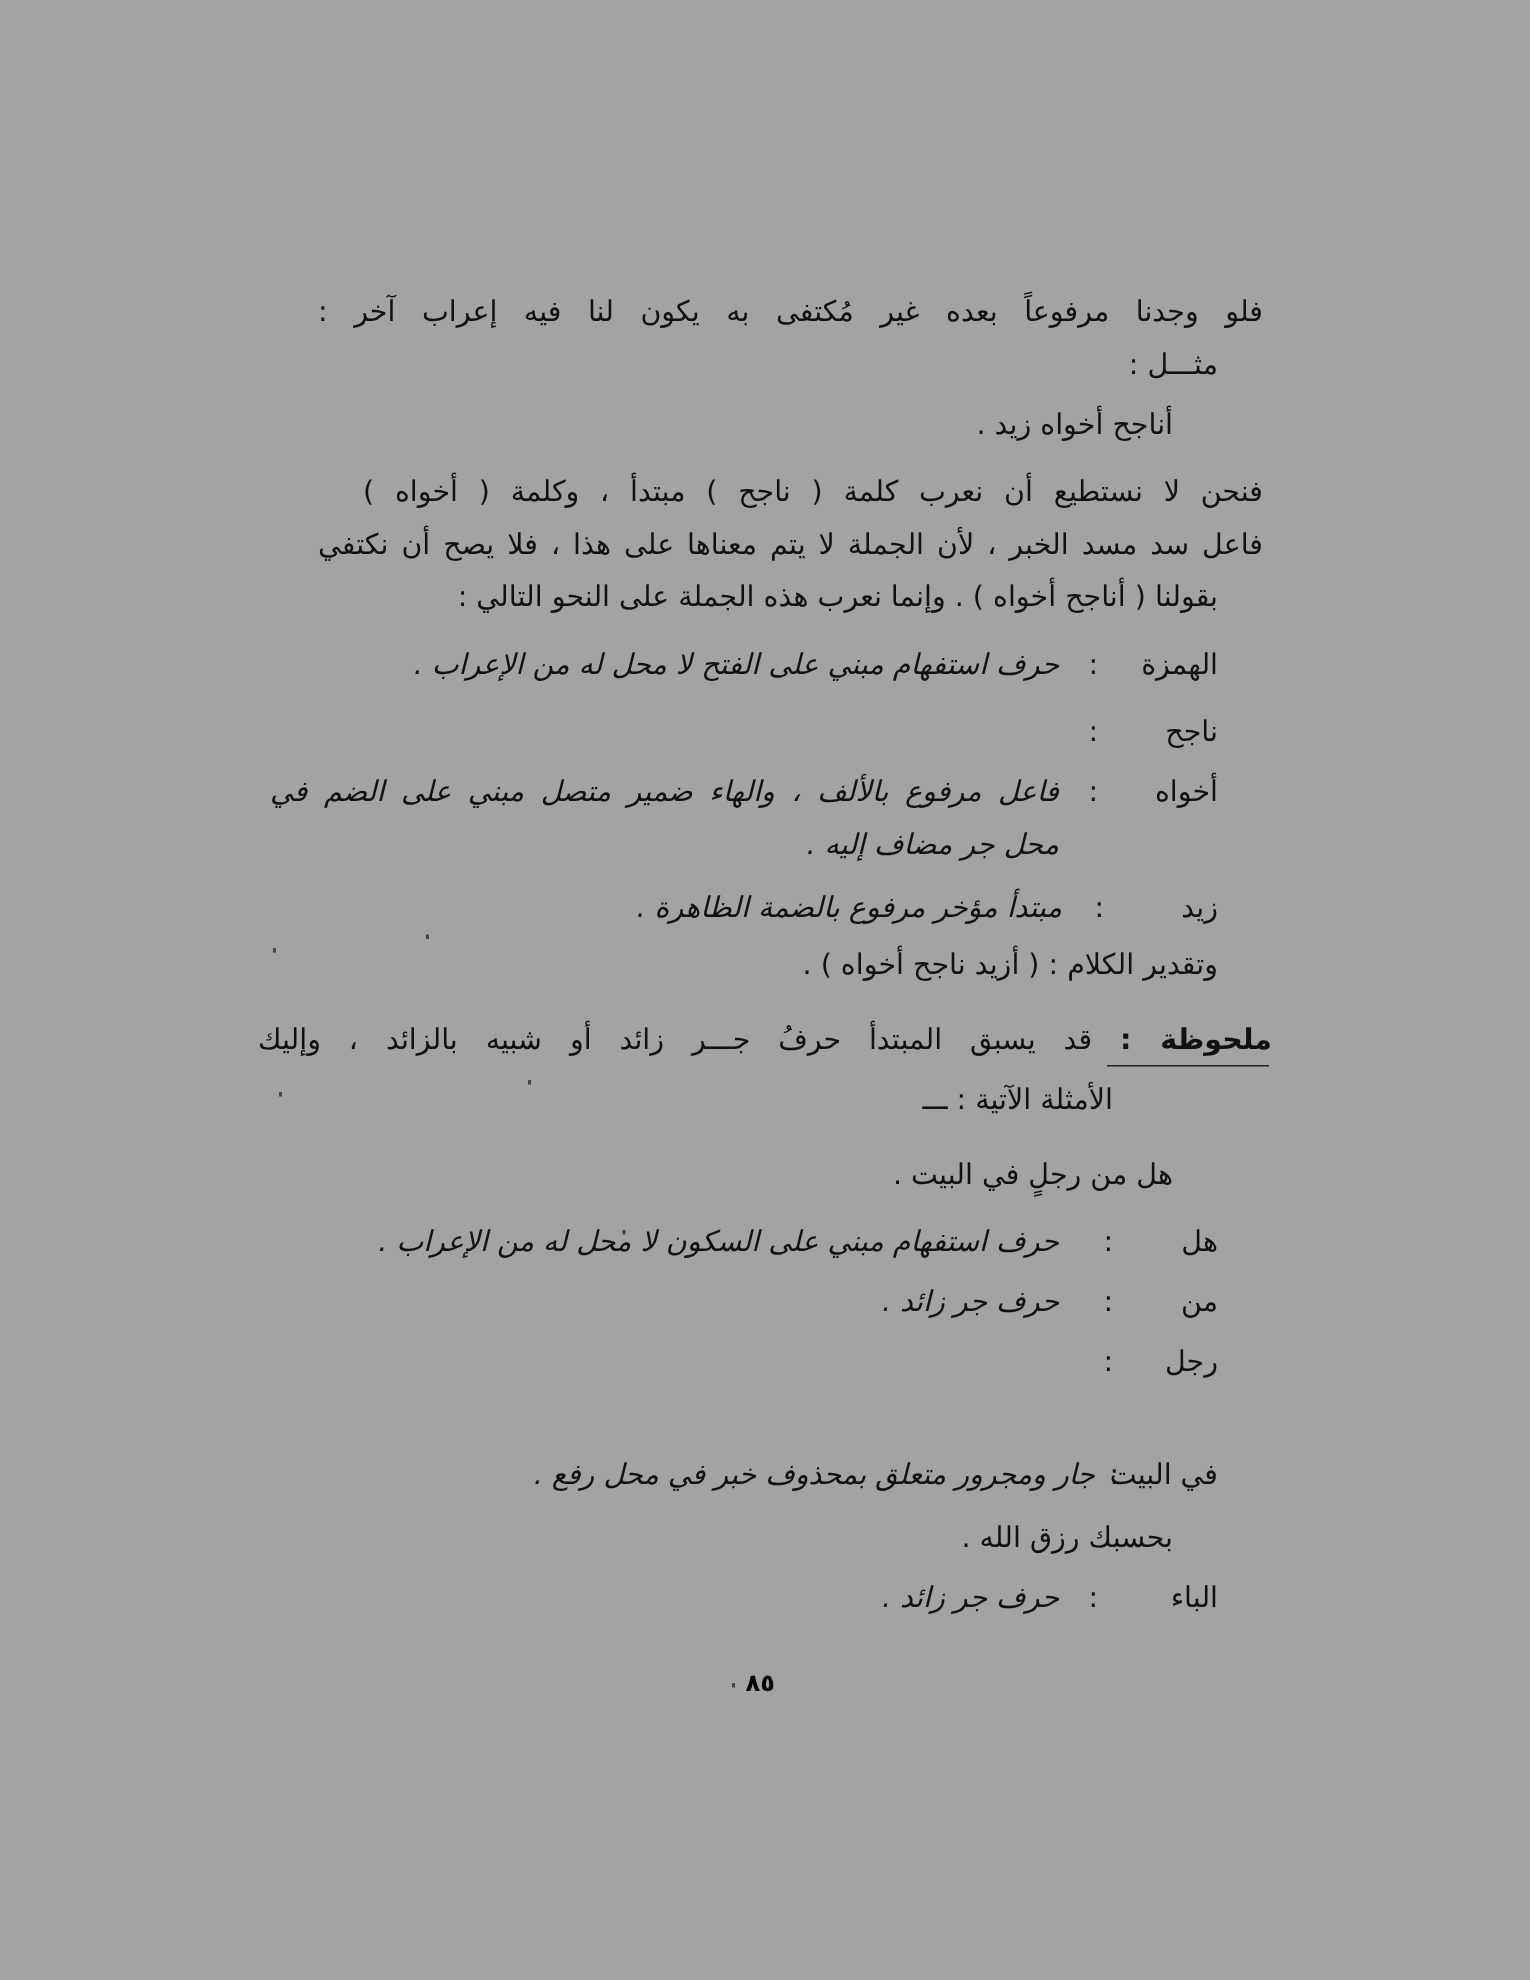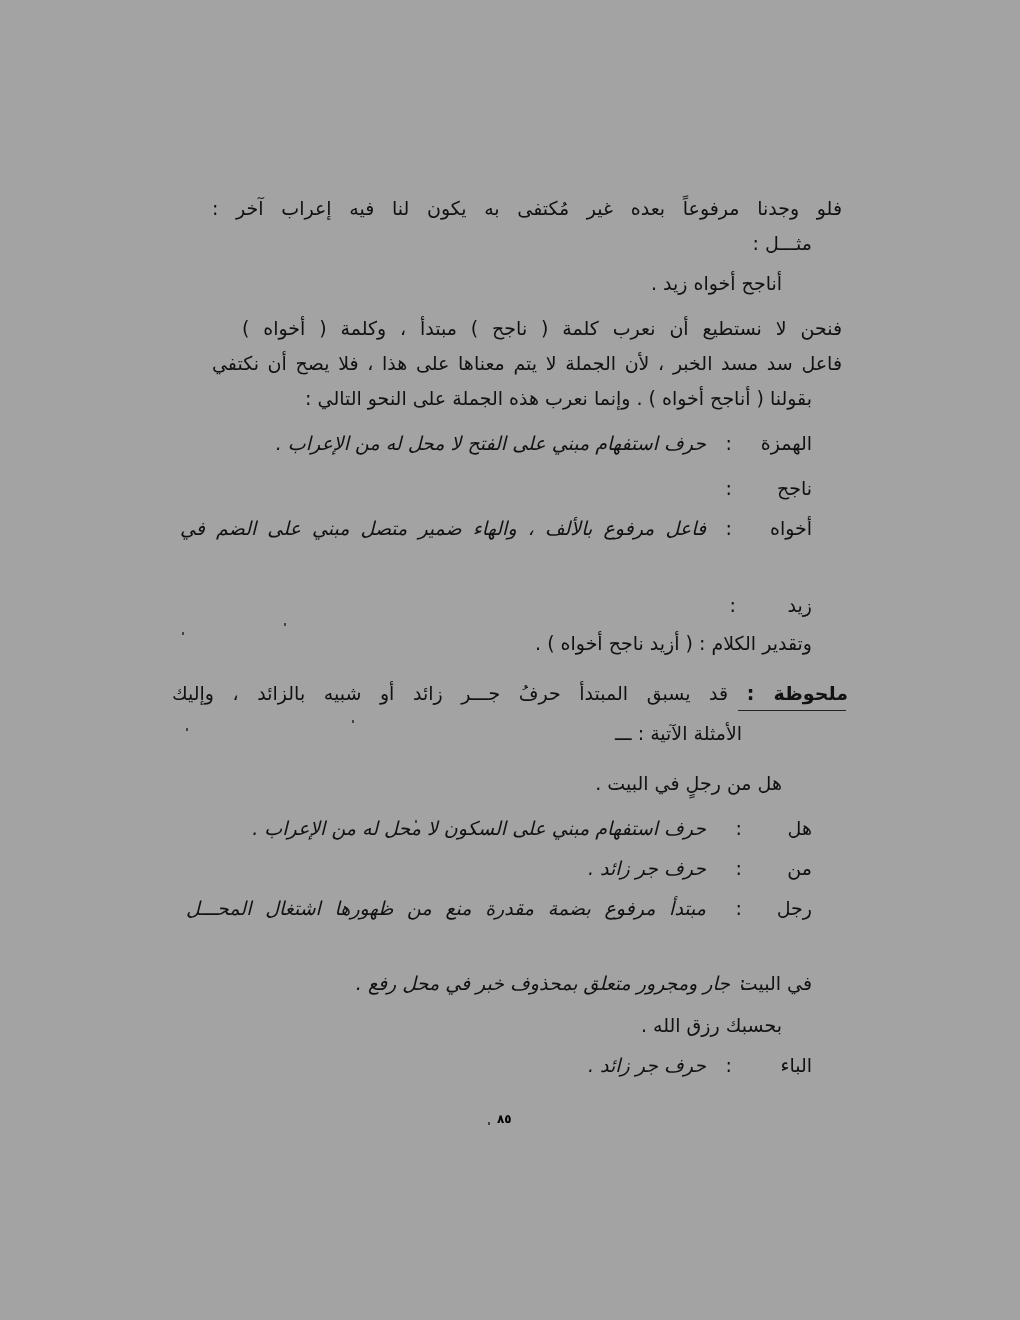--- a/index.html
+++ b/index.html
@@ -8,21 +8,21 @@
     .page { position: absolute; left: 0; top: 0; width: 1020px; height: 1320px; background: #a3a3a3; }
     .line { position: absolute; direction: rtl; unicode-bidi: embed; white-space: nowrap;
             font-size: 19px; line-height: 30px; color: #111; }
     .full { right: 178px; width: 630px; text-align: justify; text-align-last: justify; }
     .row { position: absolute; direction: rtl; height: 30px; font-size: 19px; line-height: 30px; color: #111; white-space: nowrap; }
     .row .term { position: absolute; right: 0; top: 0; }
     .row .colon { position: absolute; top: 0; }
     .row .def { position: absolute; top: 0; font-style: italic; }
     .note-label { font-weight: bold; }
     .underline { position: absolute; left: 738px; top: 710px; width: 108px; height: 1px; background: #222; }
-    .pagenum { position: absolute; left: 497px; top: 1112px; font-size: 12px; font-weight: bold; direction: rtl; }
+    .pagenum { position: absolute; left: 497px; top: 1112px; font-size: 16px; font-weight: bold; direction: rtl; }
     .speck { position: absolute; width: 2px; height: 3px; background: #444; }
   </style>
 </head>
 <body>
 
 <div class="page">
 
   <div class="line full" style="top:193px;">فلو وجدنا مرفوعاً بعده غير مُكتفى به يكون لنا فيه إعراب آخر :</div>
   <div class="line" style="top:228px; right:208px;">مثـــل :</div>
 
@@ -39,23 +39,27 @@
   </div>
   <div class="row" style="top:473px; right:208px; width:640px;">
     <span class="term">ناجح</span>
     <span class="colon" style="right:80px;">:</span>
   </div>
   <div class="row" style="top:513px; right:208px; width:640px;">
     <span class="term">أخواه</span>
     <span class="colon" style="right:80px;">:</span>
     <span class="def" style="right:106px; width:526px; text-align:justify; text-align-last:justify;">فاعل مرفوع بالألف ، والهاء ضمير متصل مبني على الضم في</span>
   </div>
+  <div class="row" style="top:548px; right:208px; width:640px;">
+    <span class="def" style="right:106px;">محل جر مضاف إليه .</span>
+  </div>
   <div class="row" style="top:590px; right:208px; width:640px;">
     <span class="term">زيد</span>
     <span class="colon" style="right:76px;">:</span>
+    <span class="def" style="right:104px;">مبتدأ مؤخر مرفوع بالضمة الظاهرة .</span>
   </div>
 
   <div class="line" style="top:628px; right:208px;">وتقدير الكلام : ( أزيد ناجح أخواه ) .</div>
 
   <div class="line" style="top:678px; right:172px; width:676px; text-align:justify; text-align-last:justify;"><span class="note-label">ملحوظة :</span> <span>قد يسبق المبتدأ حرفُ جـــر زائد أو شبيه بالزائد ، وإليك</span></div>
   <div class="underline"></div>
   <div class="line" style="top:718px; right:278px;">الأمثلة الآتية : ـــ</div>
 
   <div class="line" style="top:768px; right:238px;">هل من رجلٍ في البيت .</div>
 
@@ -65,21 +69,20 @@
     <span class="def" style="right:106px;">حرف استفهام مبني على السكون لا محل له من الإعراب .</span>
   </div>
   <div class="row" style="top:853px; right:208px; width:640px;">
     <span class="term">من</span>
     <span class="colon" style="right:70px;">:</span>
     <span class="def" style="right:106px;">حرف جر زائد .</span>
   </div>
   <div class="row" style="top:893px; right:208px; width:640px;">
     <span class="term">رجل</span>
     <span class="colon" style="right:70px;">:</span>
-    <span class="def" style="right:106px; width:520px; text-align:justify; text-align-last:justify;">مبتدأ مرفوع بضمة مقدرة منع من ظهورها اشتغال المحـــل</span>
   </div>
   <div class="row" style="top:968px; right:208px; width:640px;">
     <span class="term">في البيت</span>
     <span class="colon" style="right:66px;">:</span>
     <span class="def" style="right:82px;">جار ومجرور متعلق بمحذوف خبر في محل رفع .</span>
   </div>
 
   <div class="line" style="top:1010px; right:238px;">بحسبك رزق الله .</div>
 
   <div class="row" style="top:1050px; right:208px; width:640px;">

